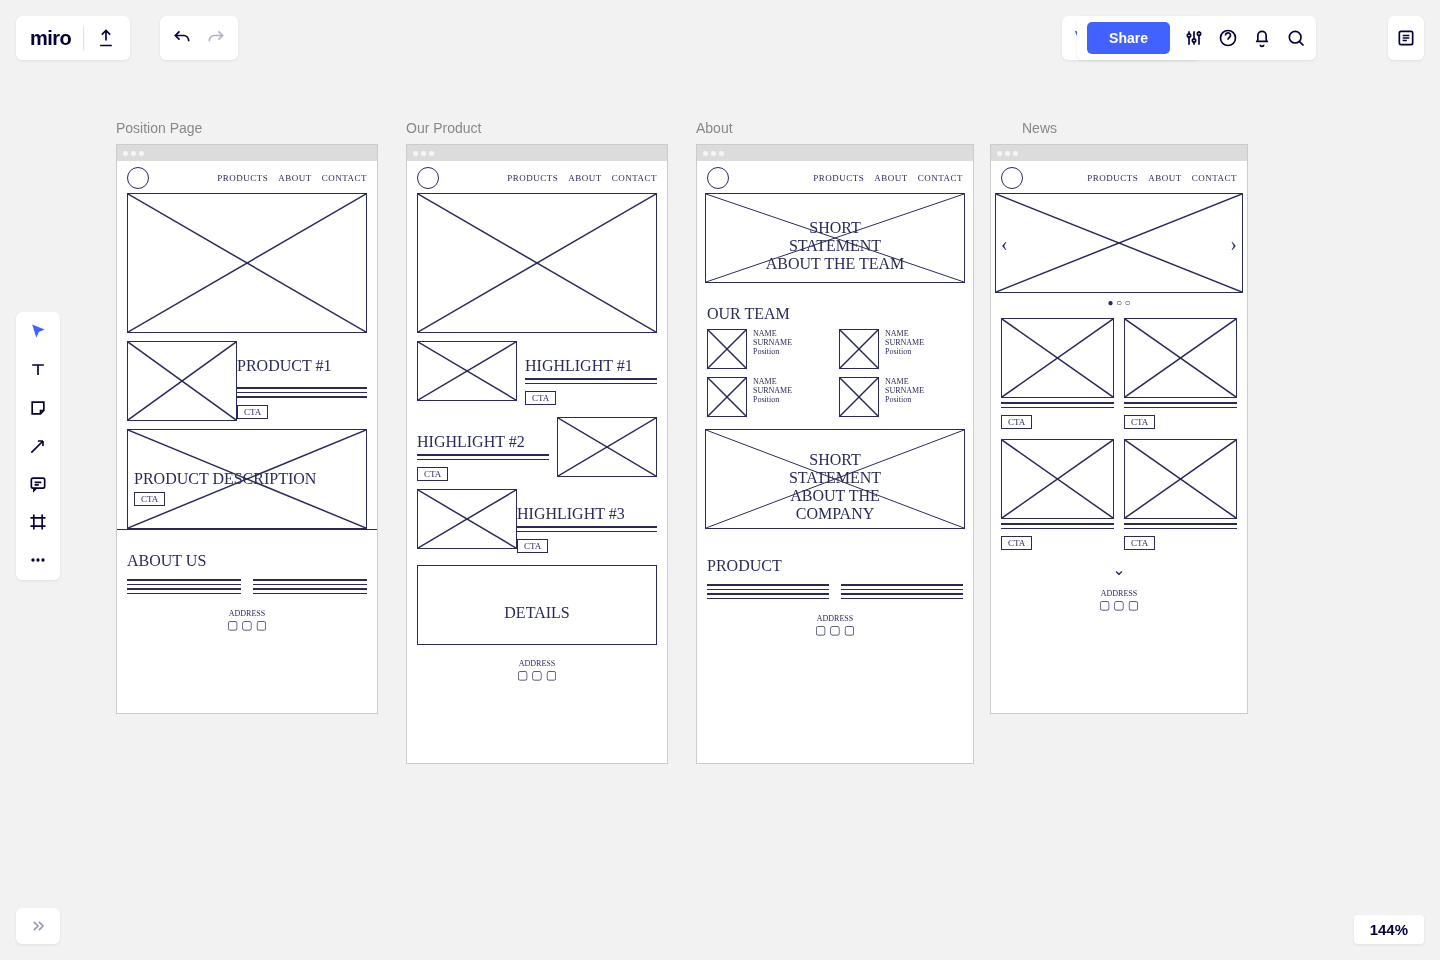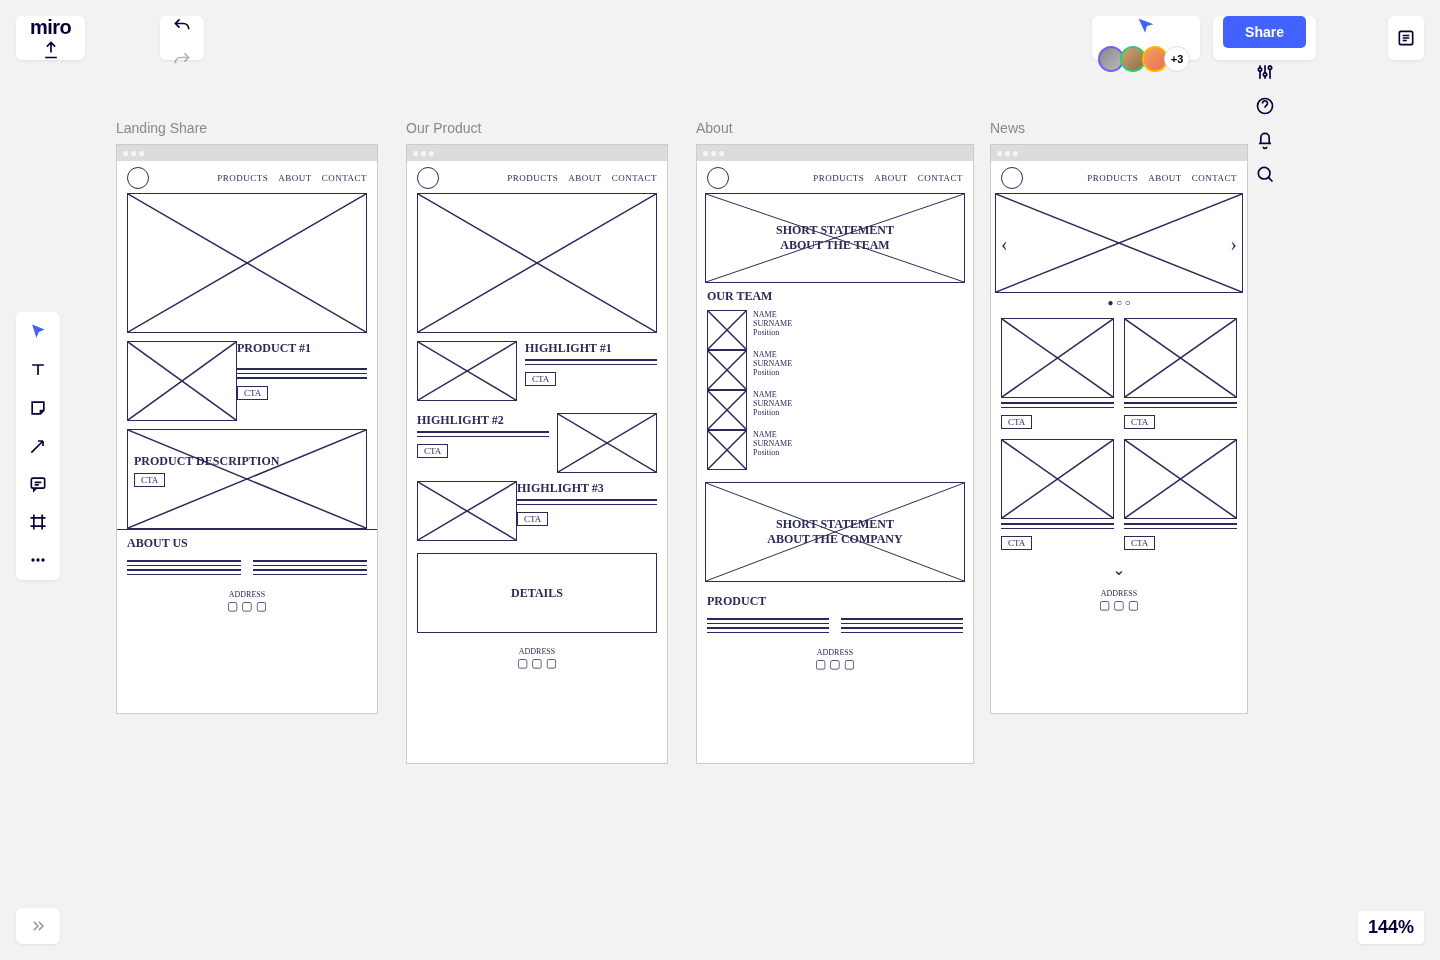--- a/index.html
+++ b/index.html
@@ -1,19 +1,19 @@
 <!DOCTYPE html>
 <html><head>
 <meta charset="utf-8">
 <style>
 * { box-sizing: border-box; margin: 0; padding: 0; }
 body { font-family: -apple-system, Helvetica, Arial, sans-serif; background: #f2f2f2; width: 1440px; height: 960px; overflow: hidden; position: relative; }
 
 
-.tb { position: absolute; top: 16px; height: 44px; background: #fff; border-radius: 6px; box-shadow: 0 1px 3px rgba(0,0,0,0.08); display: flex; align-items: center; flex-direction: column; }
+.tb { position: absolute; top: 16px; height: 44px; background: #fff; border-radius: 6px; box-shadow: 0 1px 3px rgba(0,0,0,0.08); display: flex; align-items: center; }
 .tb-left { left: 16px; padding: 0 14px; }
 .logo { font-weight: 700; font-size: 20px; letter-spacing: -0.5px; color: #050038; }
 .vrule { width: 1px; height: 24px; background: #e0e0e0; margin: 0 12px; }
 .ico { width: 20px; height: 20px; display: inline-flex; align-items: center; justify-content: center; color: #050038; cursor: pointer; }
 .tb-mid { left: 160px; padding: 0 12px; gap: 14px; }
 .tb-share { right: 170px; padding: 0 10px; gap: 10px; }
 .avatars { display: flex; align-items: center; }
 .av { width: 26px; height: 26px; border-radius: 50%; margin-left: -4px; border: 2px solid #fff; background: #ccc; }
 .av.a1 { border-color: #7a5af5; background: linear-gradient(135deg,#888,#bbb); }
 .av.a2 { border-color: #2ecc71; background: linear-gradient(135deg,#d4a574,#8b6f47); }
@@ -22,37 +22,37 @@
 .share-btn { background: #4262ff; color: #fff; border: none; border-radius: 5px; padding: 8px 22px; font-size: 14px; font-weight: 600; cursor: pointer; }
 .tb-comments { right: 16px; width: 36px; justify-content: center; }
 
 
 .side { position: absolute; left: 16px; top: 312px; width: 44px; background: #fff; border-radius: 6px; box-shadow: 0 1px 3px rgba(0,0,0,0.08); display: flex; flex-direction: column; align-items: center; padding: 10px 0; gap: 18px; }
 
 
 .bl { position: absolute; left: 16px; bottom: 16px; width: 44px; height: 36px; background: #fff; border-radius: 6px; box-shadow: 0 1px 3px rgba(0,0,0,0.08); display: flex; align-items: center; justify-content: center; }
 
 
-.zoom { position: absolute; right: 16px; bottom: 16px; background: #fff; border-radius: 4px; padding: 6px 10px; font-size: 18px; font-weight: 600; color: #050038; box-shadow: 0 1px 3px rgba(0,0,0,0.08); }
+.zoom { position: absolute; right: 16px; bottom: 16px; background: #fff; border-radius: 4px; padding: 6px 16px; font-size: 15px; font-weight: 600; color: #050038; box-shadow: 0 1px 3px rgba(0,0,0,0.08); }
 
 
 .canvas { position: absolute; top: 120px; left: 116px; right: 60px; bottom: 80px; }
 .frame-label { position: absolute; font-size: 14px; color: #888; }
 .frame { position: absolute; background: #fff; border: 1px solid #ccc; }
 .browser-bar { height: 16px; background: #dcdcdc; display: flex; align-items: center; padding-left: 6px; gap: 3px; }
 .dot { width: 5px; height: 5px; border-radius: 50%; background: #f6f6f6; }
 
 
 .wf { color: #2a2a5a; font-family: 'Comic Sans MS', cursive; }
 .wf-nav { display: flex; justify-content: space-between; align-items: center; padding: 6px 10px 4px; }
 .wf-circle { width: 22px; height: 22px; border: 1.5px solid #2a2a5a; border-radius: 50%; }
 .wf-links { display: flex; gap: 10px; font-size: 9px; letter-spacing: 0.5px; }
 .wf-box { border: 1.5px solid #2a2a5a; position: relative; }
 .wf-box svg { position: absolute; inset: 0; width: 100%; height: 100%; }
-.wf-h { font-size: 12px; font-weight: 700; }
+.wf-h { font-size: 16px; font-weight: 400; margin-top: 16px; }
 .wf-line { height: 1.5px; background: #2a2a5a; margin: 3px 0; }
 .wf-cta { display: inline-block; border: 1.5px solid #2a2a5a; font-size: 9px; padding: 1px 6px; }
 .wf-small { font-size: 8px; }
 .wf-sec { padding: 6px 10px; border-top: 1.5px solid #2a2a5a; }
 .team-item { display: flex; gap: 6px; }
 .team-item .wf-box { width: 40px; height: 40px; flex-shrink: 0; }
 </style>
 </head>
 <body>
 
@@ -177,21 +177,21 @@
     <svg viewBox="0 0 24 24" fill="none" stroke="currentColor" stroke-width="2">
         <path d="M7 7l5 5-5 5M13 7l5 5-5 5"></path>
       </svg>
   </span>
 </div>
 
 <div class="zoom">144%</div>
 
 <div class="canvas">
 
-  <div class="frame-label" style="left:0; top:0;">Landing Share</div>
+  <div class="frame-label" style="left:0; top:0;">Position Page</div>
   <div class="frame wf" style="left:0; top:24px; width:262px; height:570px;">
     <div class="browser-bar">
         <div class="dot"></div>
         <div class="dot"></div>
         <div class="dot"></div>
       </div>
     <div class="wf-nav">
       <div class="wf-circle"></div>
       <div class="wf-links">
         <span>PRODUCTS</span>
@@ -339,21 +339,21 @@
     </div>
     <div class="wf-box" style="margin:0 8px; height:90px; display:flex; align-items:center; justify-content:center; text-align:center;">
       <svg>
           <line x1="0" y1="0" x2="100%" y2="100%" stroke="#2a2a5a" stroke-width="1"></line>
           <line x1="100%" y1="0" x2="0" y2="100%" stroke="#2a2a5a" stroke-width="1"></line>
         </svg>
       <div class="wf-h" style="position:relative; width:140px;">SHORT STATEMENT ABOUT THE TEAM</div>
     </div>
     <div style="padding:6px 10px;">
       <div class="wf-h">OUR TEAM</div>
-      <div style="display:grid; grid-template-columns:1fr; margin-top:6px;">
+      <div style="display:grid; grid-template-columns:1fr 1fr; gap:8px; margin-top:6px;">
         <div class="team-item">
             <div class="wf-box">
               <svg>
                 <line x1="0" y1="0" x2="100%" y2="100%" stroke="#2a2a5a" stroke-width="1.5"></line>
                 <line x1="100%" y1="0" x2="0" y2="100%" stroke="#2a2a5a" stroke-width="1.5"></line>
               </svg>
             </div>
             <div class="wf-small">
               <div>NAME</div>
               <div>SURNAME</div>
@@ -424,21 +424,21 @@
             <div class="wf-line"></div>
           </div>
       </div>
     </div>
     <div style="text-align:center; padding:6px;">
       <div class="wf-small">ADDRESS</div>
       <div style="font-size:12px;">▢ ▢ ▢</div>
     </div>
   </div>
 
-  <div class="frame-label" style="left:874px; top:0;">News</div>
+  <div class="frame-label" style="left:906px; top:0;">News</div>
   <div class="frame wf" style="left:874px; top:24px; width:258px; height:570px;">
     <div class="browser-bar">
         <div class="dot"></div>
         <div class="dot"></div>
         <div class="dot"></div>
       </div>
     <div class="wf-nav">
       <div class="wf-circle"></div>
       <div class="wf-links">
         <span>PRODUCTS</span>

